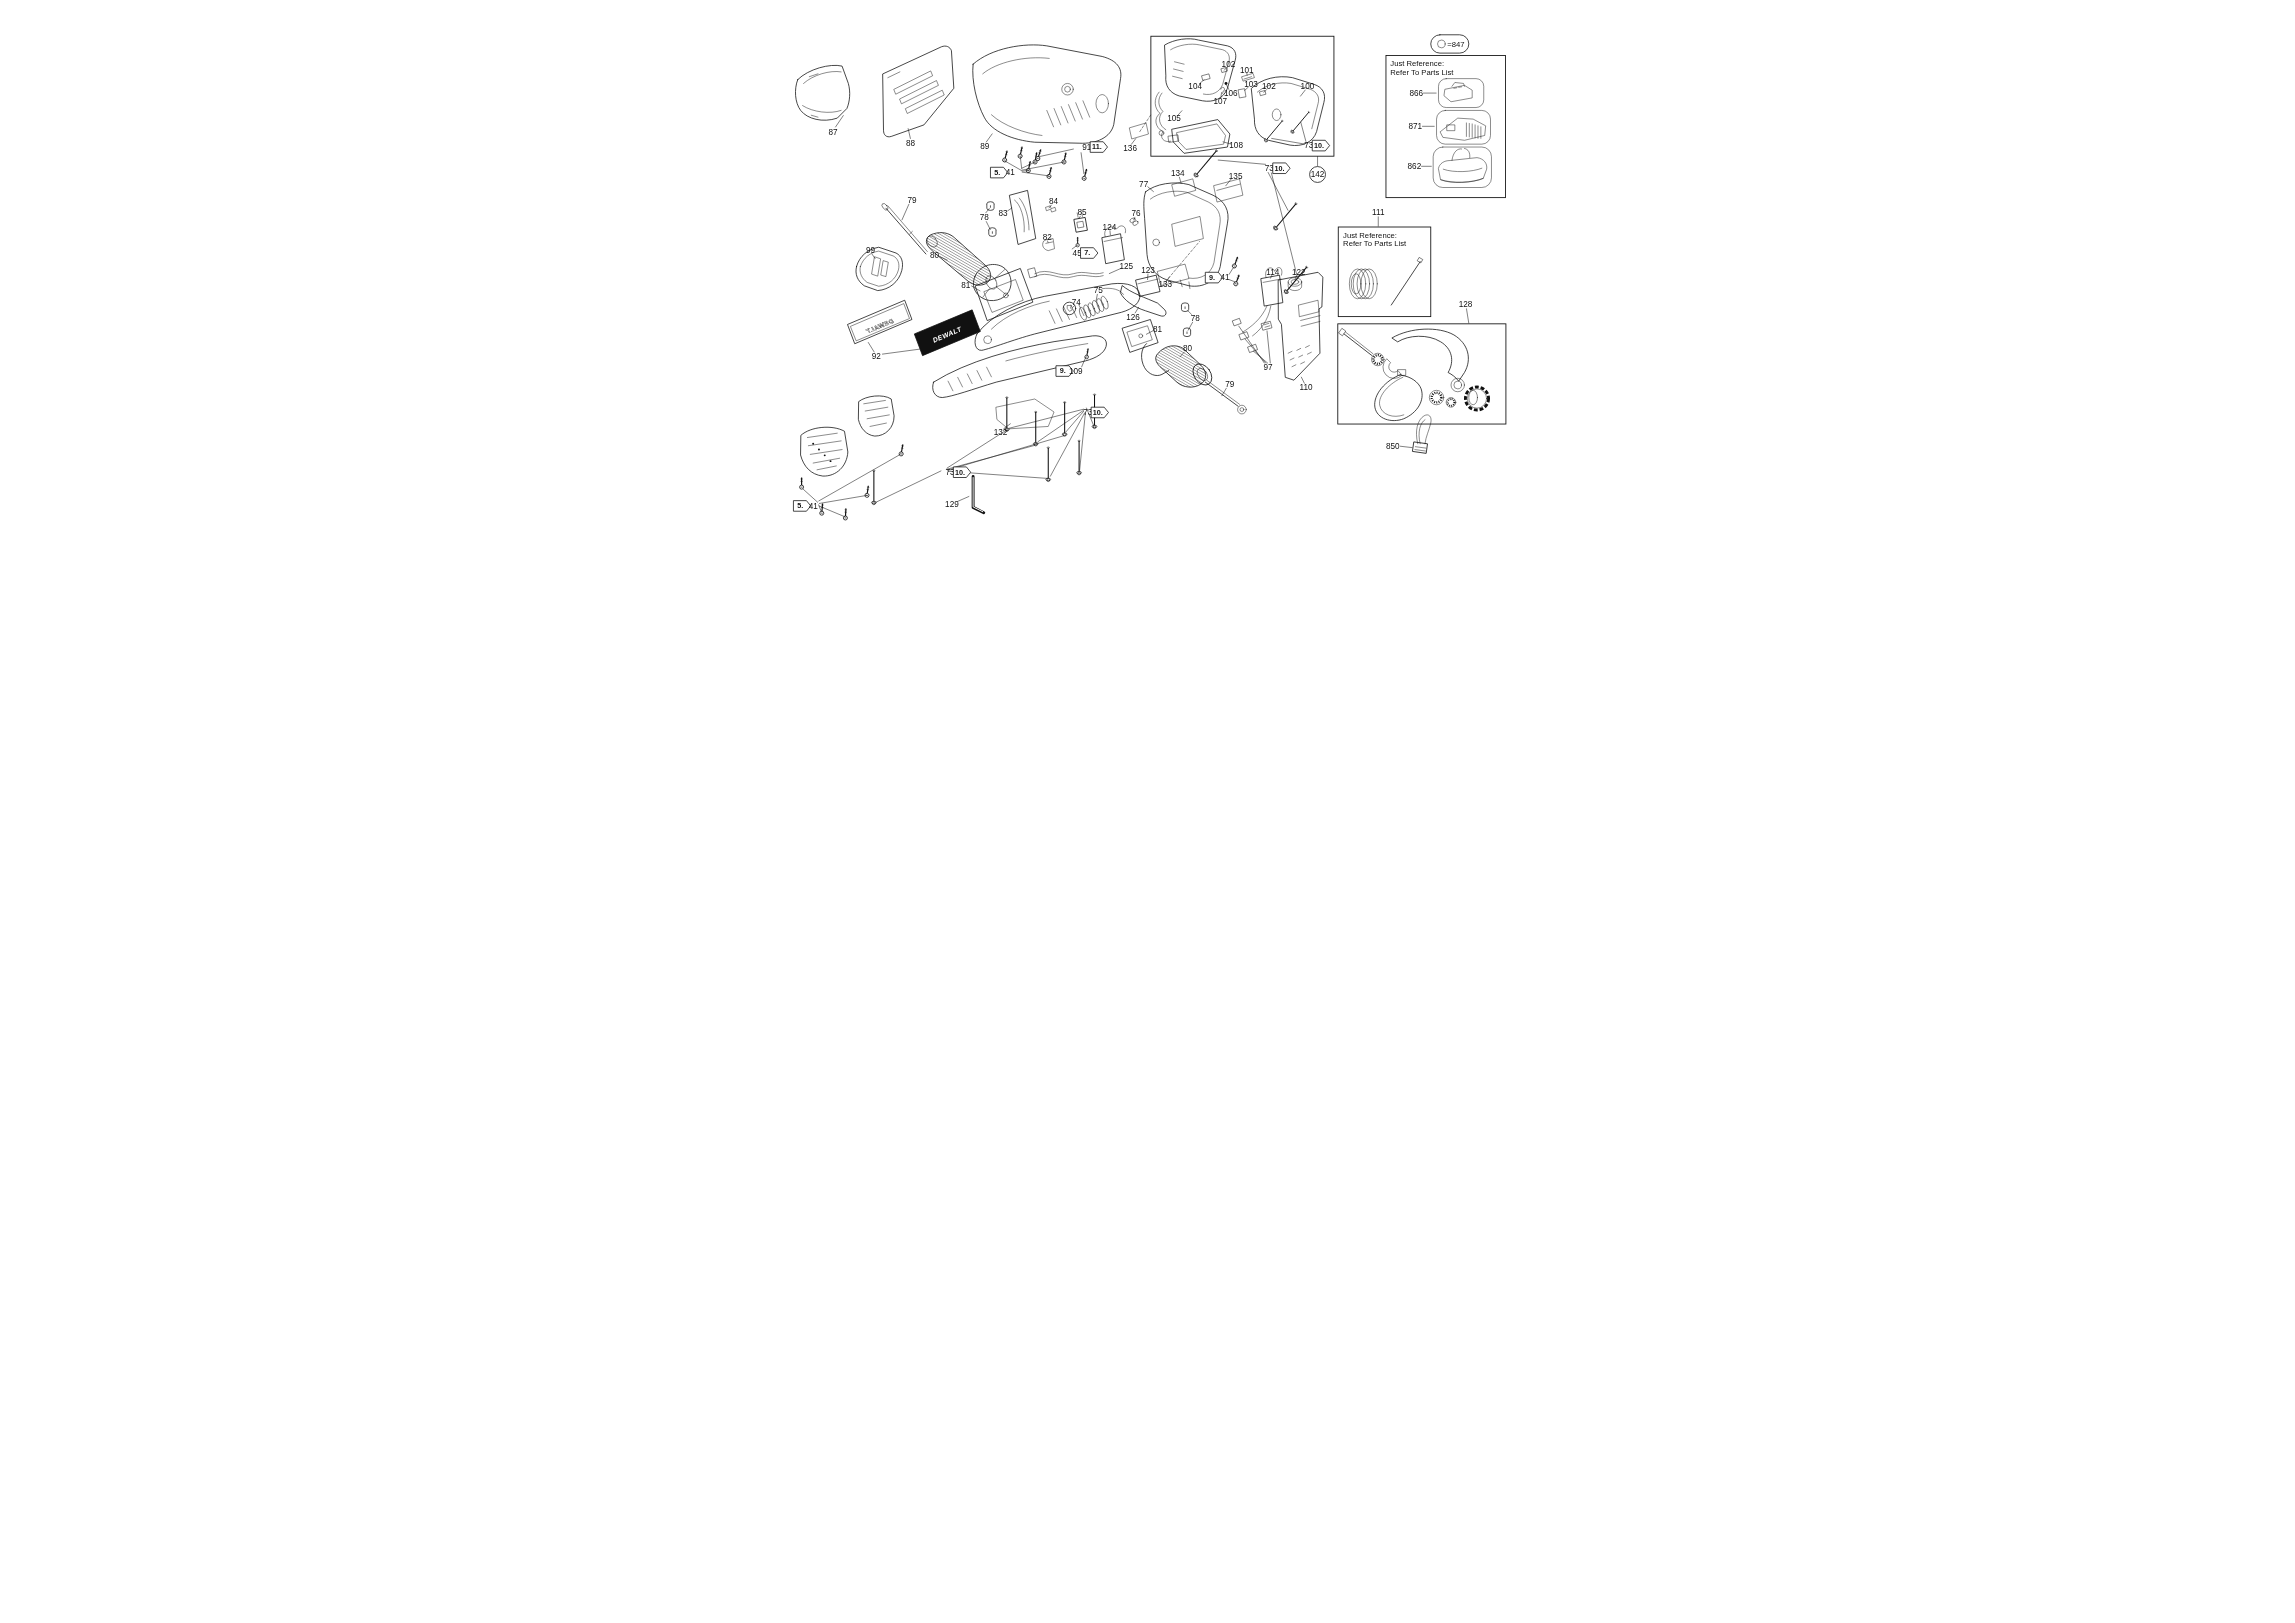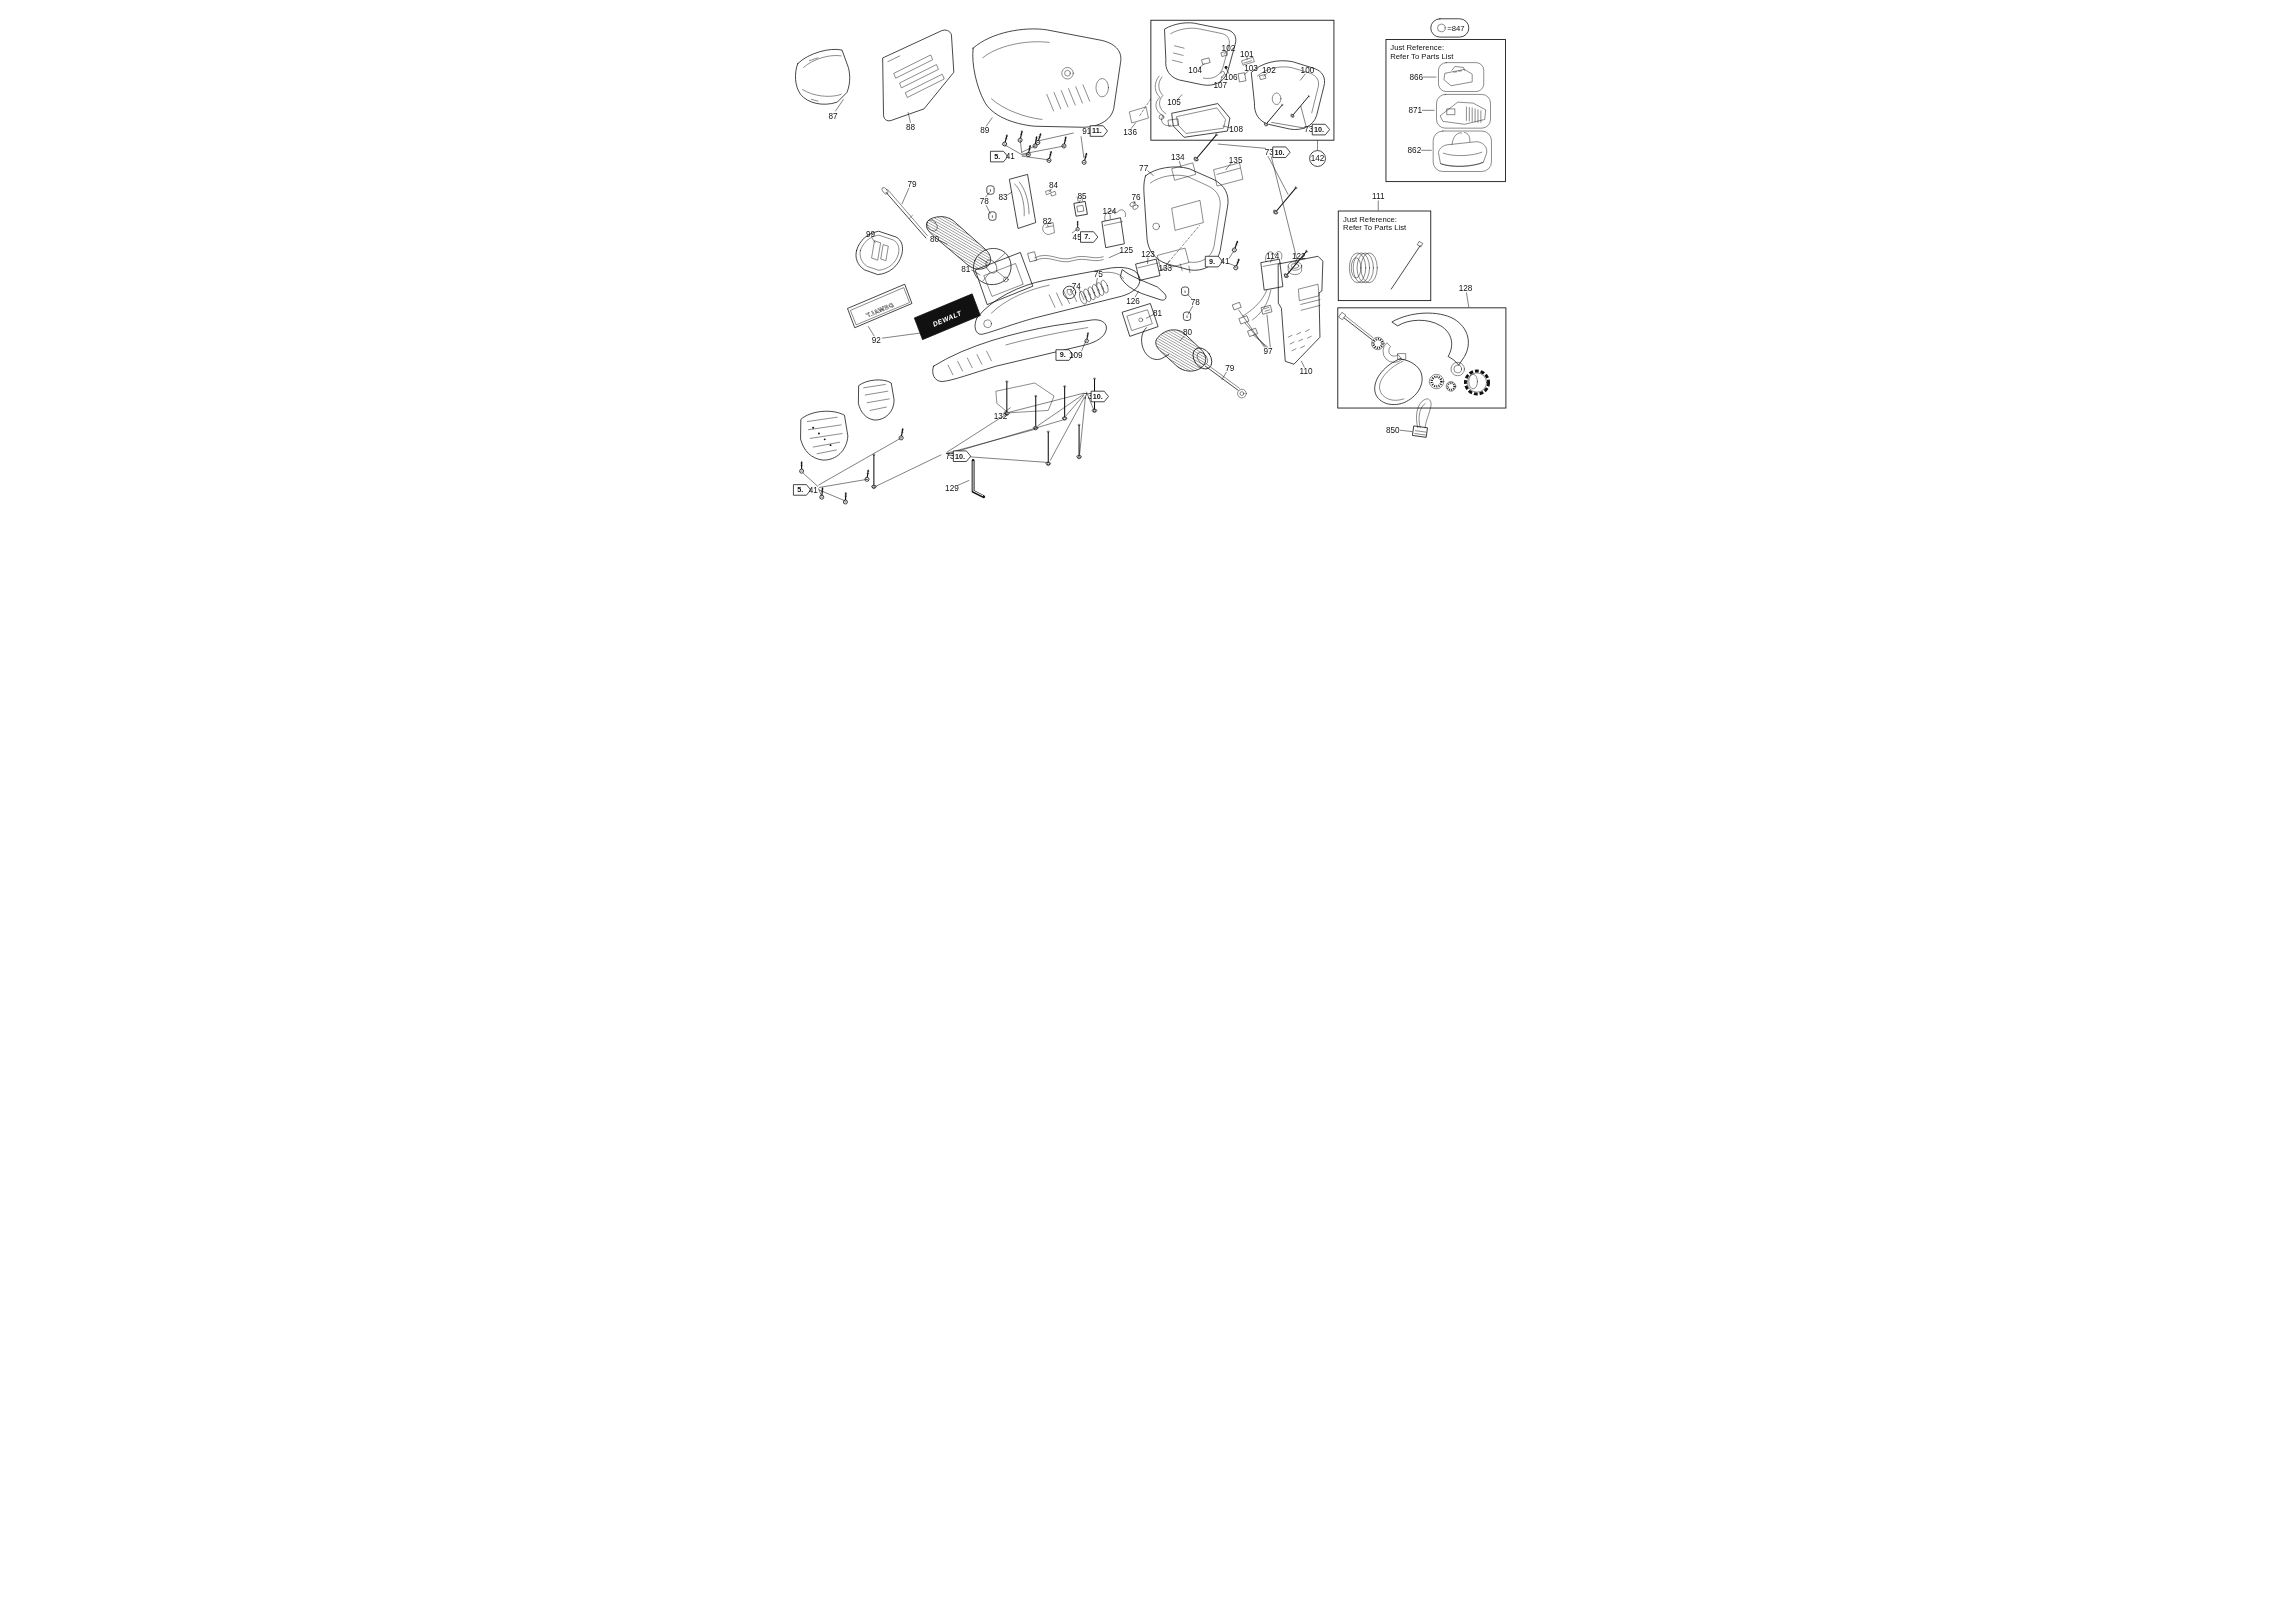--- a/index.html
+++ b/index.html
@@ -1,16 +1,16 @@
 <!DOCTYPE html>
 <html style="font-size:7.7px"><head>
 <meta charset="utf-8">
 <style>
   html,body{margin:0;padding:0;background:#ffffff;}
-  .stage{width:765px;height:541px;margin:0 auto;background:#fff;position:relative;text-align:center;}
+  .stage{width:765px;height:541px;margin:16px auto;background:#fff;position:relative;text-align:center;}
   svg{display:block;}
   .pn{font:17px "Liberation Sans", sans-serif;fill:#111;text-anchor:middle;}
   .fn{font:bold 15px "Liberation Sans", sans-serif;fill:#111;text-anchor:middle;}
   .rt{font:16px "Liberation Sans", sans-serif;fill:#111;}
   .bw{font:bold 14px "Liberation Sans", sans-serif;fill:#fff;text-anchor:middle;font-style:italic;letter-spacing:1px;}
   .bo{font:bold 13px "Liberation Sans", sans-serif;fill:none;stroke:#111;stroke-width:.7;text-anchor:middle;font-style:italic;letter-spacing:1px;}
   .ldr{stroke:#111;stroke-width:1.1;fill:none;}
   .flag{fill:#fff;stroke:#111;stroke-width:1.6;}
   .ol{fill:none;stroke:#111;stroke-width:1.6;stroke-linejoin:round;stroke-linecap:round;}
   .o1{fill:none;stroke:#111;stroke-width:1;stroke-linejoin:round;stroke-linecap:round;}

